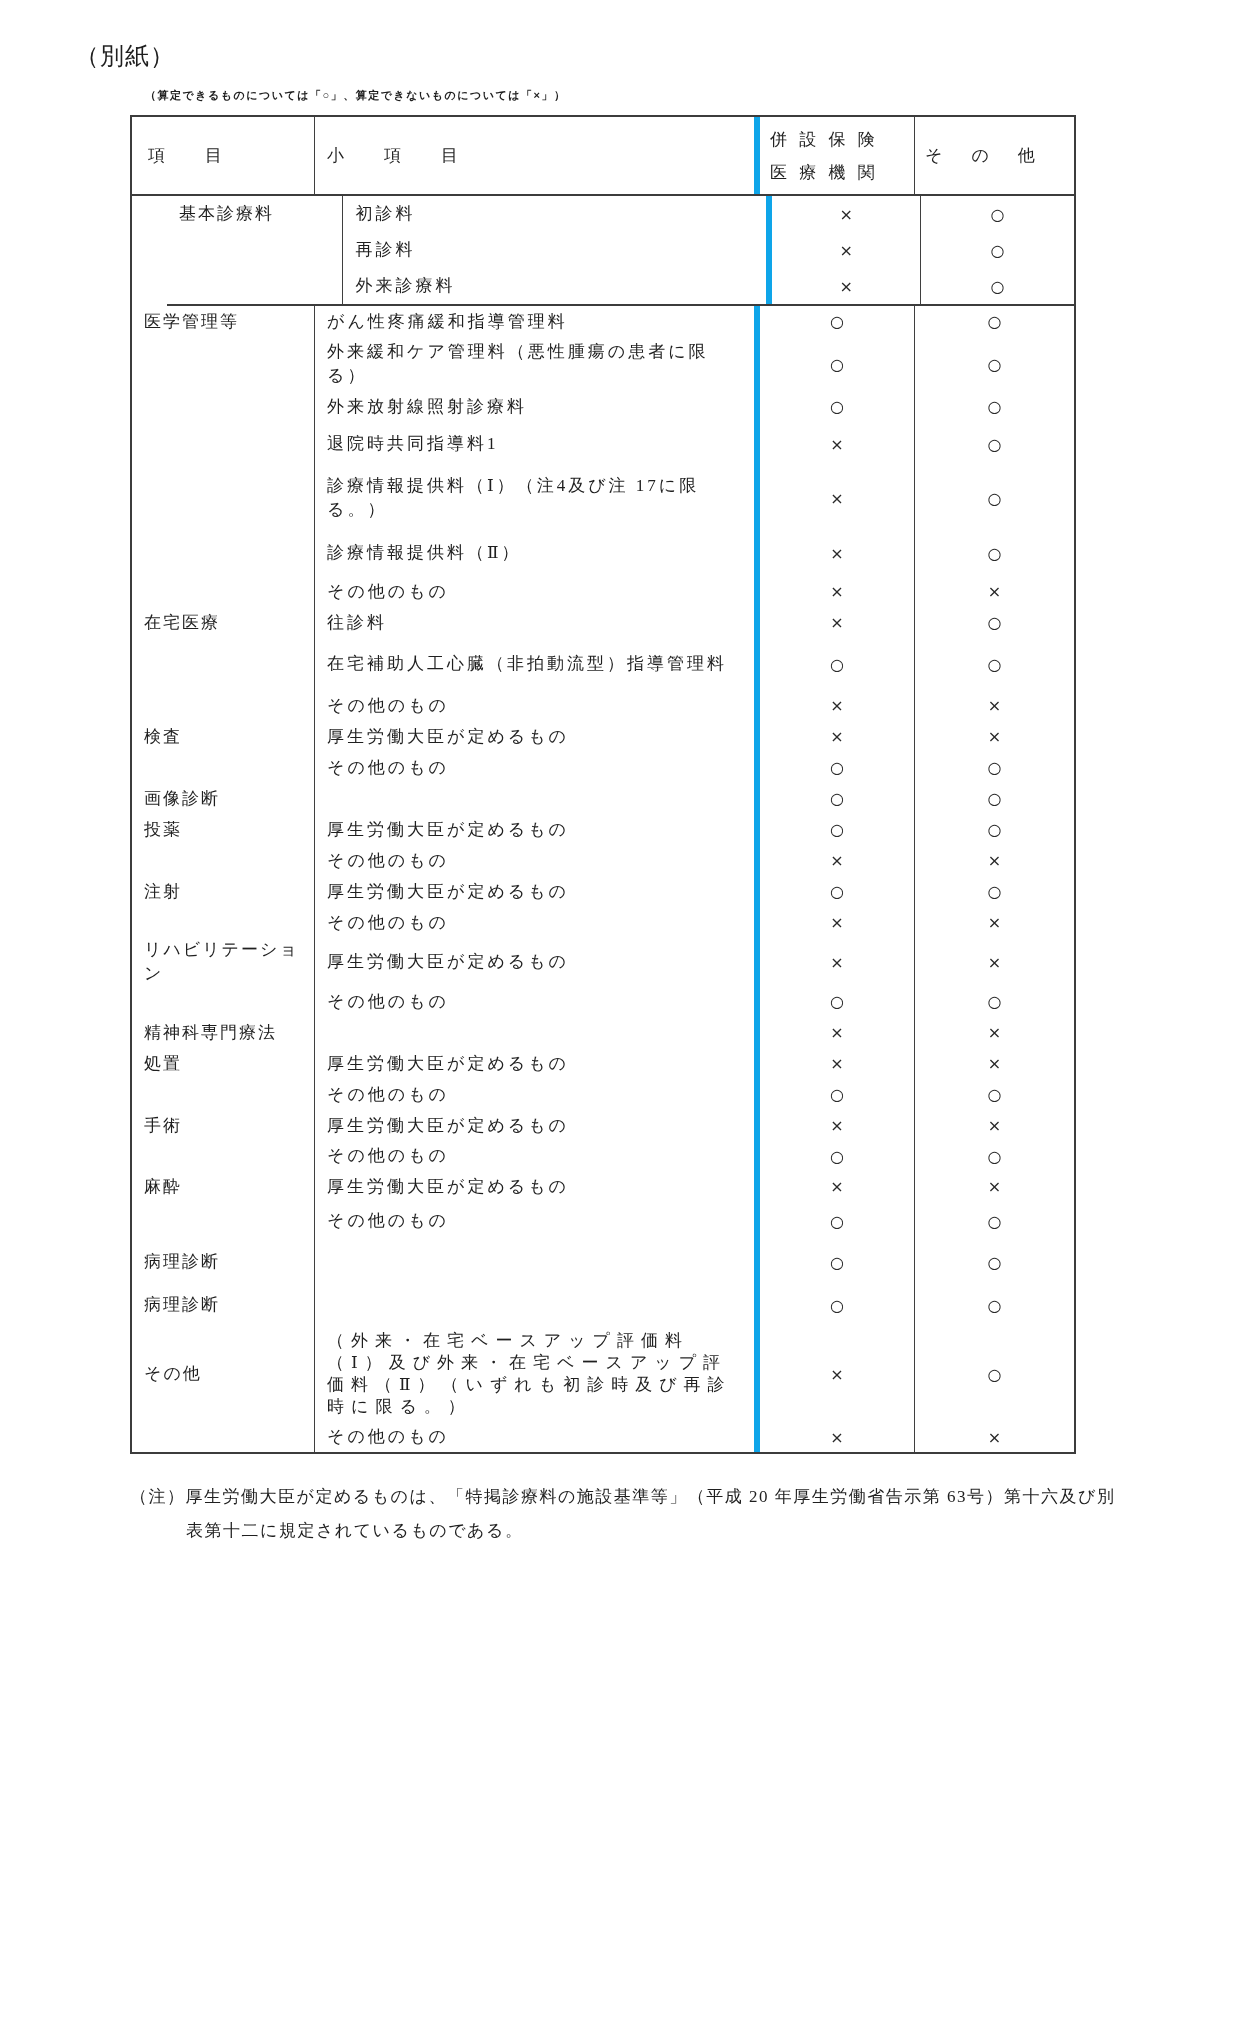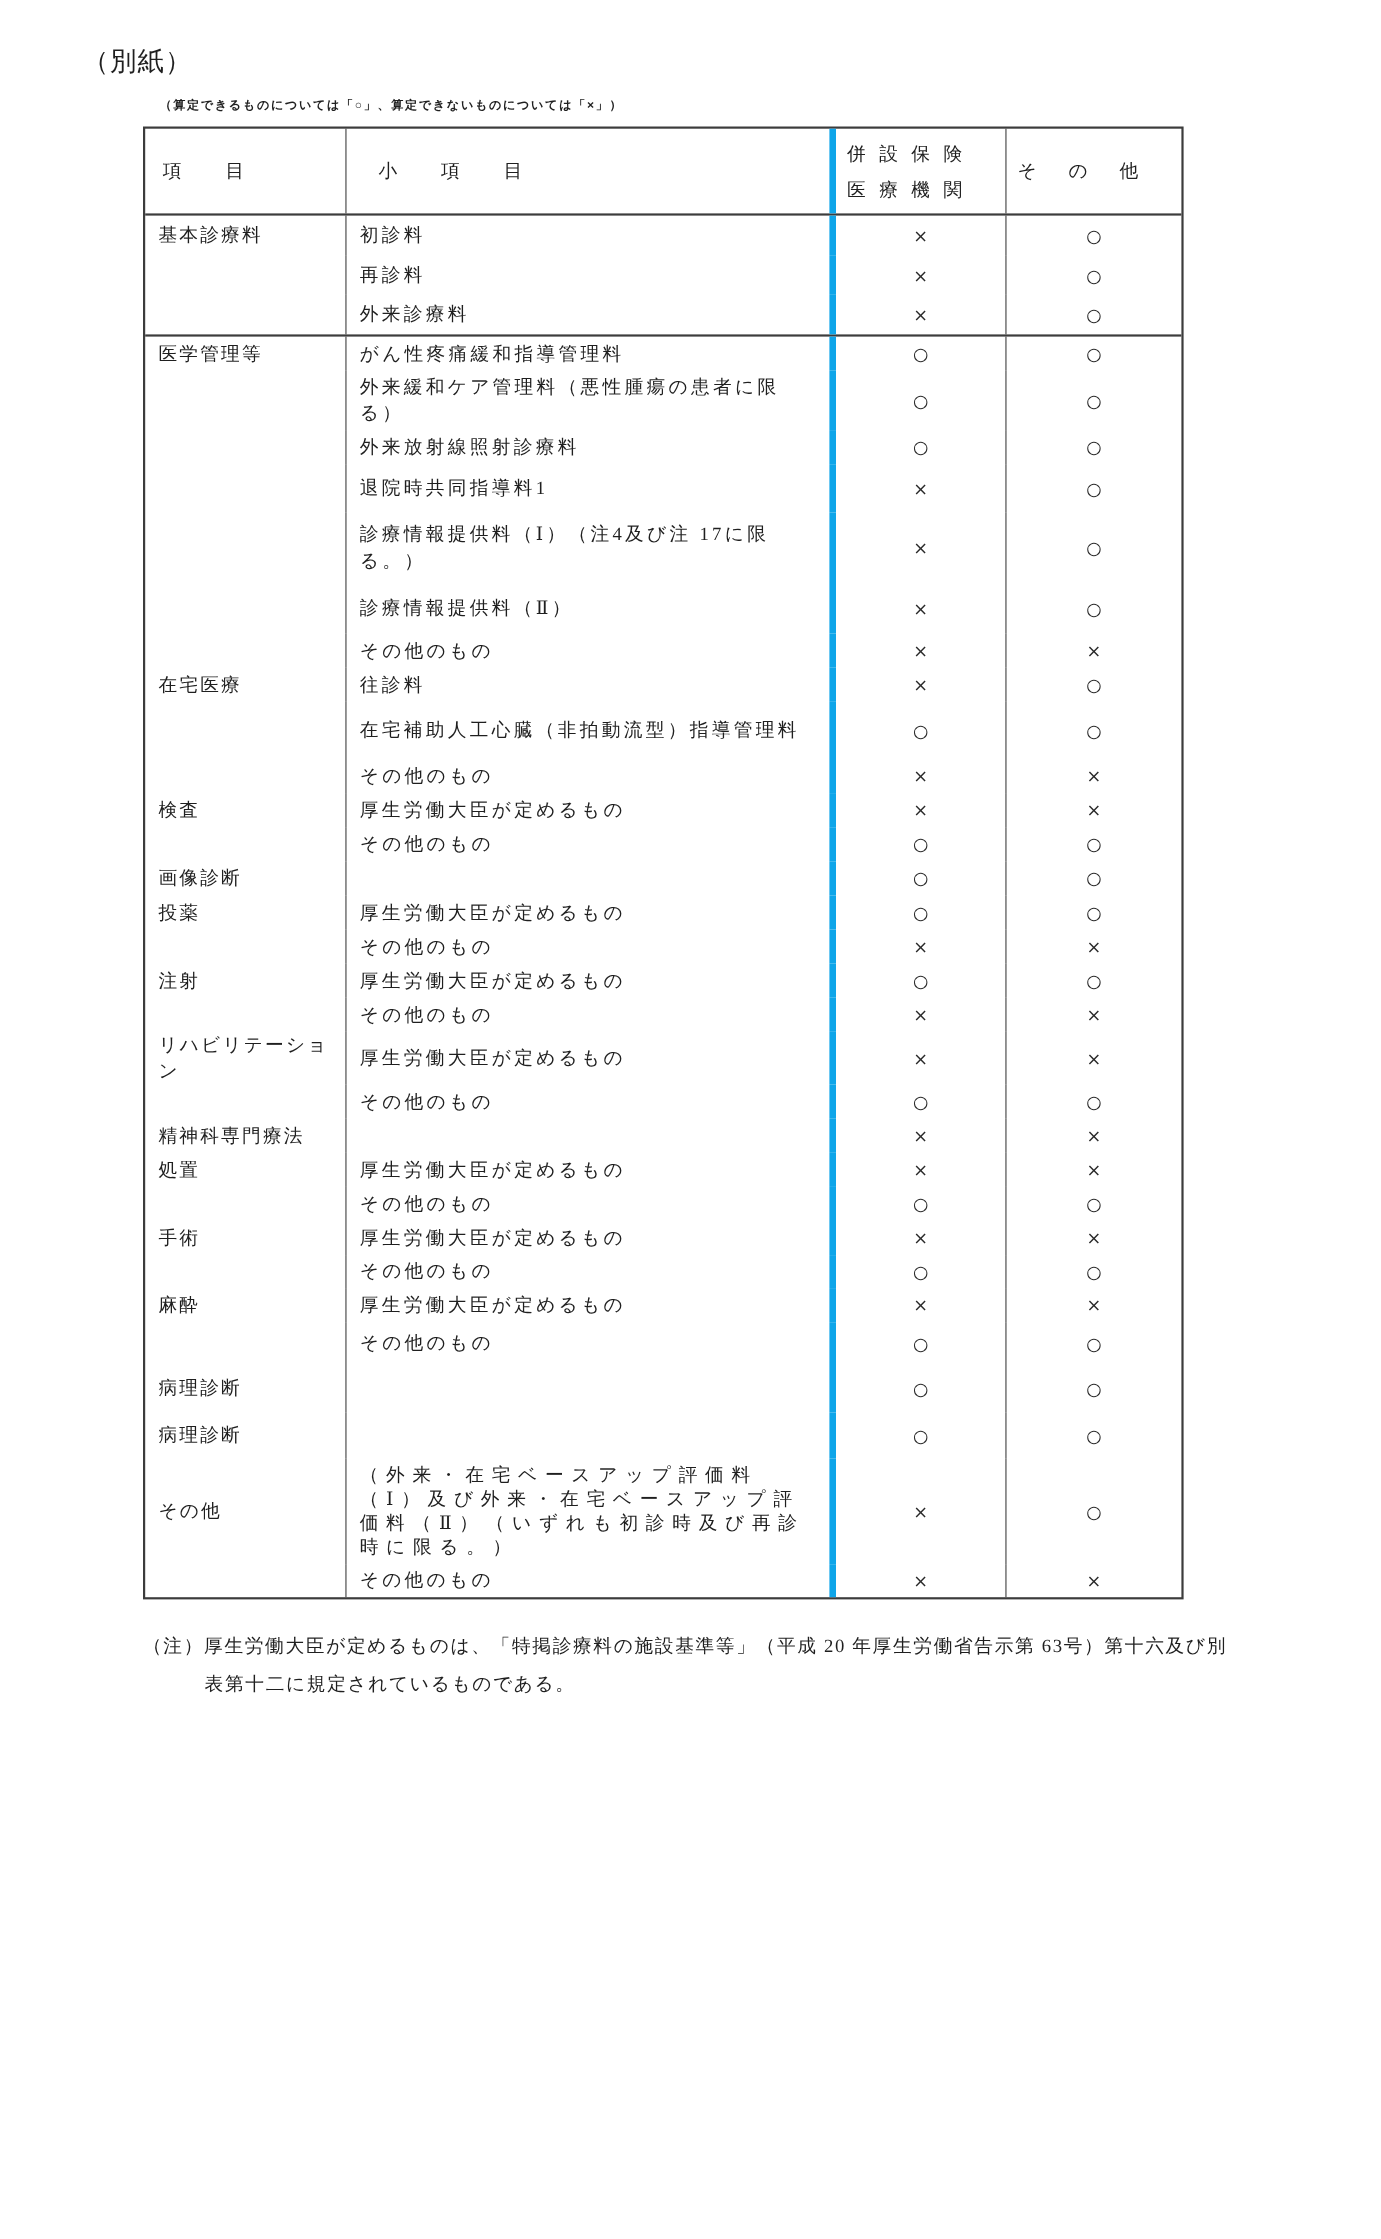--- a/index.html
+++ b/index.html
@@ -51,33 +51,33 @@
     height: 77px;
     border-bottom: 2px solid #3c3c3c;
   }
   .hcell {
     display: flex;
     align-items: center;
     font-size: 17px;
     letter-spacing: 2px;
   }
   .thead .c1 { padding-left: 16px; }
-  .thead .c2 { padding-left: 29px; }
+  .thead .c2 { padding-left: 12px; }
   .hstack {
     flex-direction: column;
     align-items: flex-start;
     justify-content: center;
     padding-left: 10px;
     line-height: 33px;
     letter-spacing: 4px;
   }
   .thead .c4 { padding-left: 10px; letter-spacing: 6px; }
 
   
-  .sec-basic { border-bottom: 2px solid #3c3c3c; }
+  .sec-basic { border-bottom: 2px solid #3c3c3c; margin-left: 35px; }
   .sec-tokkei { border-bottom: 1px dashed #333333; }
 
   .cell {
     display: flex;
     align-items: center;
     font-size: 17px;
   }
   .cat {
     padding-left: 12px;
     letter-spacing: 2px;

